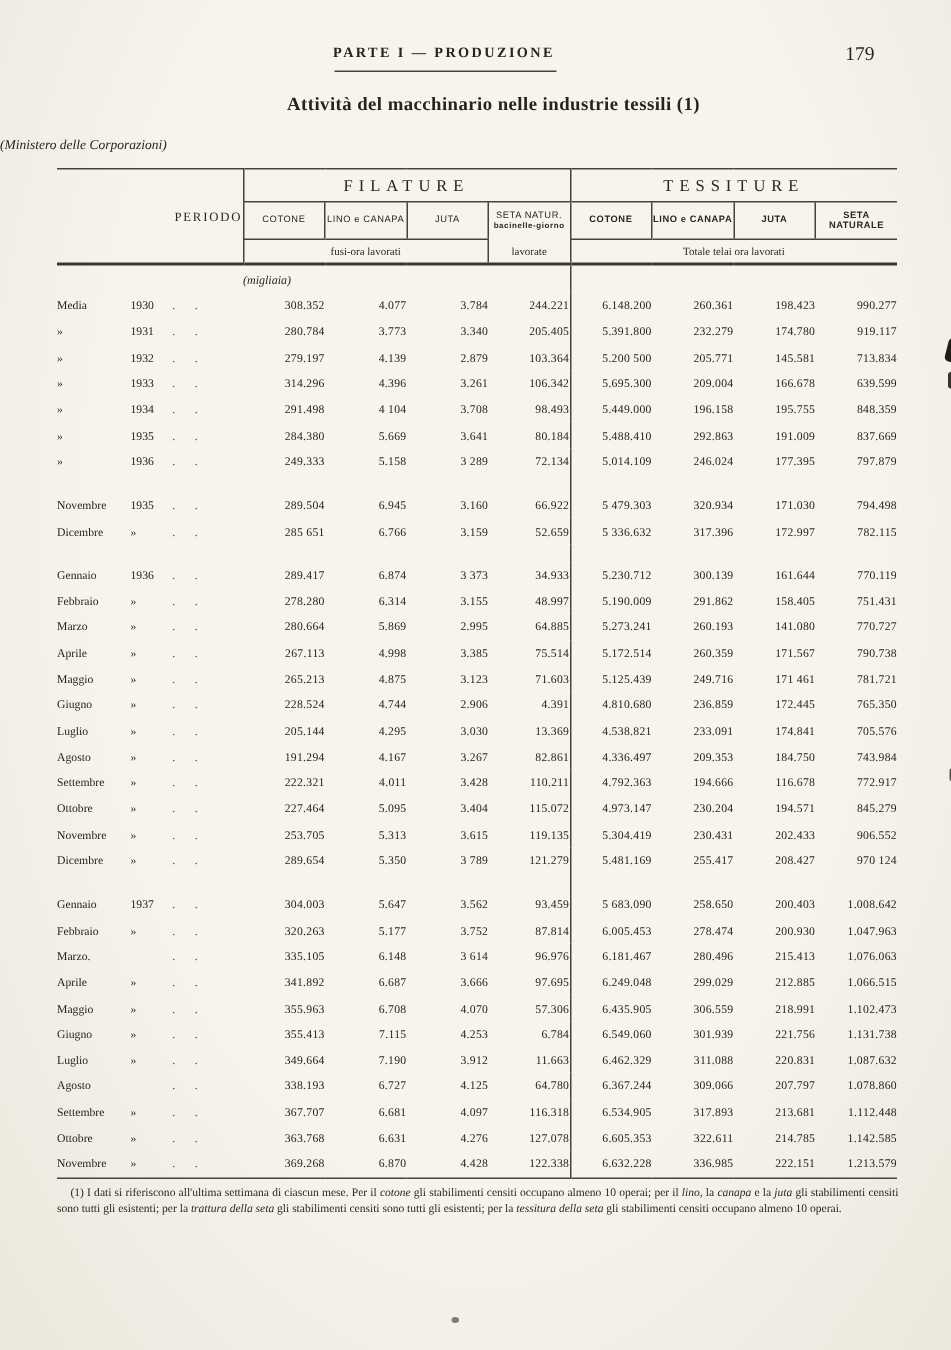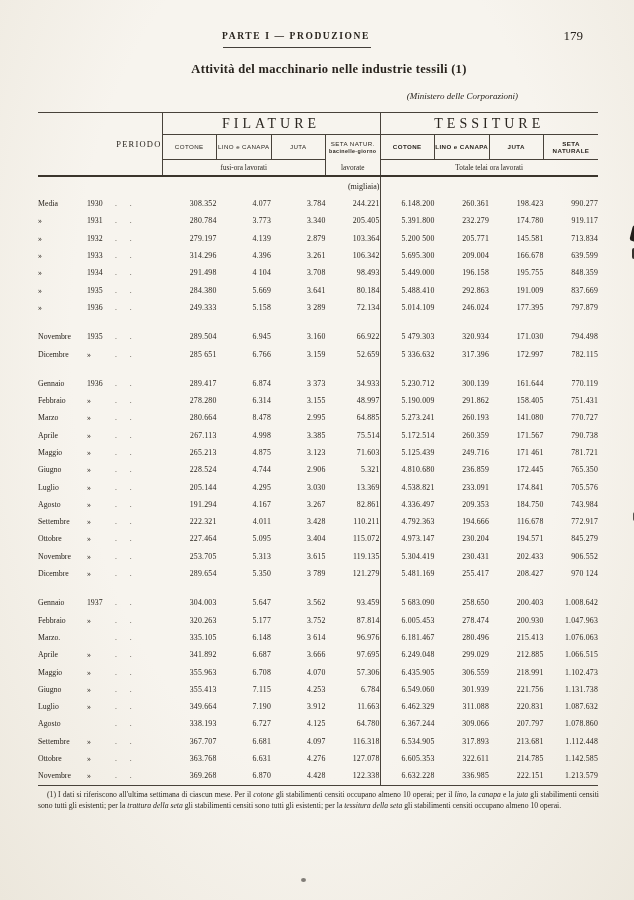--- a/index.html
+++ b/index.html
@@ -9,43 +9,43 @@
     font-family:"Liberation Serif", serif; color:#28231d;padding-left:11px;
   }
   
   .rh-title { position:absolute; top:31px; left:296px; transform:translateX(-50%);
     font-size:9.5px; font-weight:bold; letter-spacing:1.6px; white-space:nowrap; }
   .rh-page { position:absolute; top:28px; right:62px; font-size:13px; }
   .rh-rule { position:absolute; top:47px; left:223px; width:148px; height:1px; background:#45403a; }
   
   .title { position:absolute; top:62px; left:12px; width:634px; margin:0; text-align:center;
     font-size:12.5px; font-weight:bold; letter-spacing:.3px; }
-  .subtitle { position:absolute; top:91px; left:0; width:518px; text-align:right;
+  .subtitle { position:absolute; top:91px; left:0; width:634px; text-align:left;
     font-style:italic; font-size:9px; }
   
   .stat-table { position:absolute; top:112px; left:38px; width:560px;
     border-collapse:collapse; table-layout:fixed;
     border-top:1px solid #48423a; border-bottom:1.2px solid #48423a; }
   .stat-table td { padding:0; vertical-align:middle; }
   thead td { text-align:center; color:#2b2620; }
-  .group { height:21px; font-size:14px; letter-spacing:4px;
+  .group { height:21px; font-size:11px; letter-spacing:4px;
     border-left:1px solid #48423a; border-bottom:1px solid #48423a; }
   .periodo-cell { font-size:8.5px; letter-spacing:1.2px; text-align:right;
     border-bottom:2px solid #3b352c; }
   .colname { height:24px; font-family:"Liberation Sans", sans-serif; font-size:6.2px;
     letter-spacing:.4px; border-left:1px solid #48423a; line-height:1.2; }
   .tes { font-weight:bold; }
   .bb { border-bottom:1px solid #48423a; }
   .seta1 { display:block; font-size:6.2px; }
   .seta2 { display:block; font-size:5.3px; font-weight:bold; }
   .subname { height:15px; font-size:7.3px; border-left:1px solid #48423a;
     border-bottom:2px solid #3b352c; }
   tbody td { font-size:7.8px; height:17.3px; }
   .note-row td { height:18px; }
-  .migliaia { font-size:8px; text-align:right; }
+  .migliaia { font-style:italic; font-size:8px; text-align:left; }
   .gsep { border-right:1px solid #48423a; }
   .spacer td { height:12px; }
   .pcell { text-align:left; padding-left:7px; white-space:nowrap;margin-left:16px; }
   .plabel { display:inline-block; min-width:47px; }
   .pyear { display:inline-block; min-width:26px; }
   .pdots { word-spacing:11px; color:#48423a; }
   .val { text-align:right; padding-right:9px; letter-spacing:.2px; }
   
   .footnote { position:absolute; top:789px; left:38px; width:561px; margin:0;
     font-size:7.7px; line-height:1.45; text-align:justify; text-indent:9px; color:#2b2620; }
@@ -294,21 +294,21 @@
     <td class="val">158.405</td>
     <td class="val">751.431</td>
   </tr>
         <tr class="data-row">
     <td class="pcell">
       <span class="plabel">Marzo</span>
       <span class="pyear">»</span>
       <span class="pdots">. .</span>
     </td>
     <td class="val">280.664</td>
-    <td class="val">8.478</td>
+    <td class="val">5.869</td>
     <td class="val">2.995</td>
     <td class="val gsep">64.885</td>
     <td class="val">5.273.241</td>
     <td class="val">260.193</td>
     <td class="val">141.080</td>
     <td class="val">770.727</td>
   </tr>
         <tr class="data-row">
     <td class="pcell">
       <span class="plabel">Aprile</span>
@@ -341,21 +341,21 @@
   </tr>
         <tr class="data-row">
     <td class="pcell">
       <span class="plabel">Giugno</span>
       <span class="pyear">»</span>
       <span class="pdots">. .</span>
     </td>
     <td class="val">228.524</td>
     <td class="val">4.744</td>
     <td class="val">2.906</td>
-    <td class="val gsep">5.321</td>
+    <td class="val gsep">4.391</td>
     <td class="val">4.810.680</td>
     <td class="val">236.859</td>
     <td class="val">172.445</td>
     <td class="val">765.350</td>
   </tr>
         <tr class="data-row">
     <td class="pcell">
       <span class="plabel">Luglio</span>
       <span class="pyear">»</span>
       <span class="pdots">. .</span>

